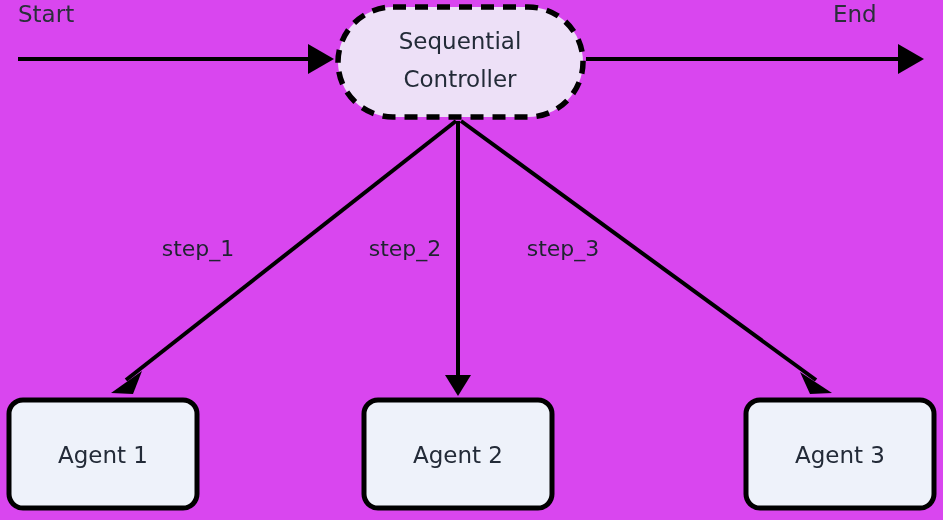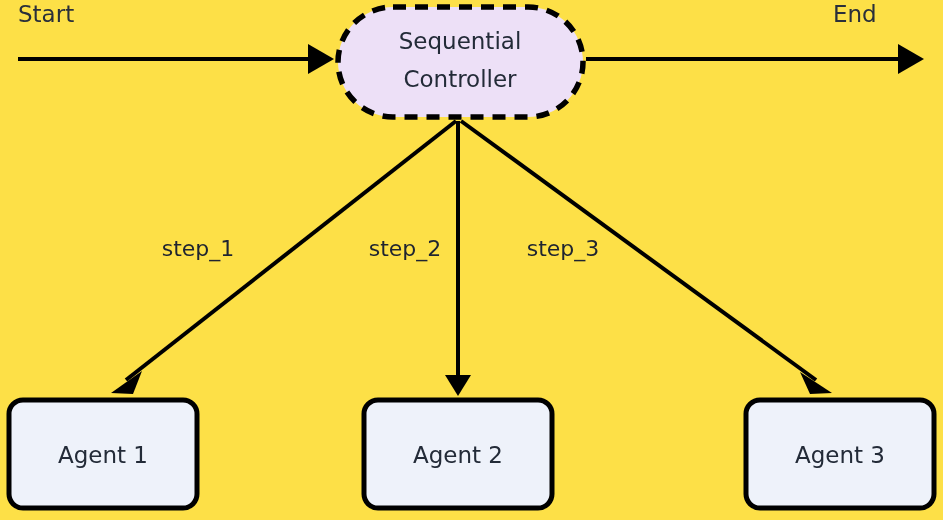--- a/index.html
+++ b/index.html
@@ -65,21 +65,21 @@
     stroke-width: 5;
   }
   .arrowhead {
     fill: #000000;
     stroke: none;
   }
 </style>
 </head>
 <body>
 
-<div id="diagram-root" style="background: #fde047;">
+<div id="diagram-root" style="background: #d946ef;">
 
   <svg id="diagram-svg" viewBox="0 0 943 520" xmlns="http://www.w3.org/2000/svg">
 
     <text class="terminal-label" x="18" y="5">Start</text>
 
     <g>
       <line class="edge-line" x1="18" y1="59" x2="308" y2="59"></line>
       <polygon class="arrowhead" points="308,44 334,59 308,74"></polygon>
     </g>
 

